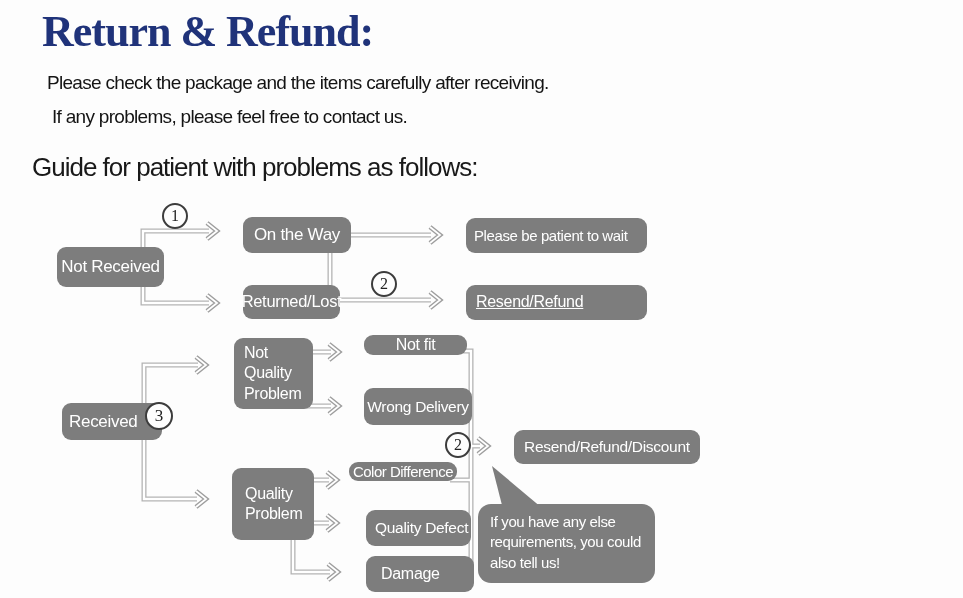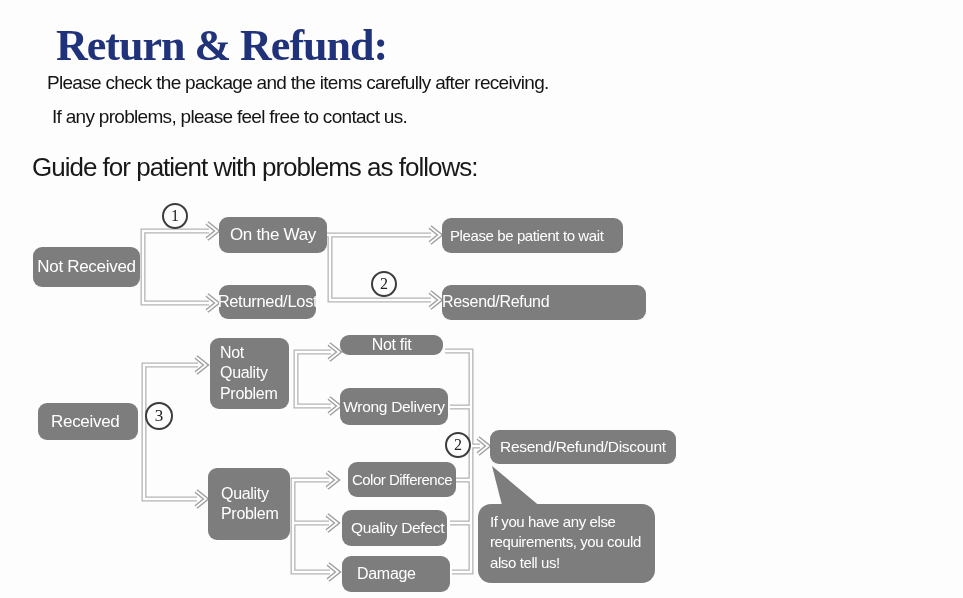--- a/index.html
+++ b/index.html
@@ -12,54 +12,55 @@
     font-family:"Liberation Sans", sans-serif;
     color:#161616;
   }
   .title{
     position:absolute;left:38px;top:6px;
     font-family:"Liberation Serif", serif;
     font-weight:700;
     font-size:44px;line-height:1;
     letter-spacing:-1px;
     color:#20337a;
-    margin:18px;
+    margin:4px;
   }
   .intro1{position:absolute;left:47px;top:72px;font-size:19px;line-height:1.2;letter-spacing:-0.7px;margin:0;color:#141414;}
   .intro2{position:absolute;left:52px;top:106px;font-size:19px;line-height:1.2;letter-spacing:-0.7px;margin:0;color:#141414;}
   .guide{
     position:absolute;left:32px;top:153px;
     font-size:26px;font-weight:400;line-height:1.15;
     letter-spacing:-1px;color:#191919;margin:0;
   }
   svg.connectors{position:absolute;left:0;top:0;pointer-events:none;}
   .node{
     position:absolute;
     background:#7d7d7d;
     color:#ffffff;
     border-radius:9px;
     display:flex;align-items:center;
     font-size:16px;letter-spacing:-0.3px;
     white-space:nowrap;
     box-sizing:border-box;
     line-height:1.28;
+    margin-left:24px;
   }
   .node.center{justify-content:center;}
   .node.multi{white-space:pre-line;}
   .n-not-received{left:33px;top:247px;width:107px;height:40px;font-size:17px;text-align:center;}
   .n-on-the-way{left:219px;top:217px;width:108px;height:36px;font-size:17px;}
   .n-returned-lost{left:219px;top:285px;width:97px;height:34px;font-size:16.5px;}
   .n-please-wait{left:442px;top:218px;width:181px;height:35px;padding-left:8px;font-size:15px;letter-spacing:-0.4px;}
-  .n-resend-refund{left:442px;top:285px;width:204px;height:35px;}
-  .n-received{left:38px;top:403px;width:100px;height:37px;padding-left:13px;font-size:17px;}
+  .n-resend-refund{left:442px;top:285px;width:181px;height:35px;padding-left:10px;text-decoration:underline;}
+  .n-received{left:38px;top:403px;width:100px;height:37px;padding-left:7px;font-size:17px;}
   .n-not-quality-problem{left:210px;top:338px;width:79px;height:71px;padding-left:10px;}
   .n-not-fit{left:340px;top:335px;width:103px;height:20px;}
   .n-wrong-delivery{left:340px;top:388px;width:108px;height:37px;font-size:15.5px;}
   .n-quality-problem{left:208px;top:468px;width:82px;height:72px;padding-left:13px;}
-  .n-color-difference{left:348px;top:462px;width:108px;height:35px;font-size:15px;letter-spacing:-0.5px;}
+  .n-color-difference{left:325px;top:462px;width:108px;height:19px;font-size:15px;letter-spacing:-0.5px;}
   .n-quality-defect{left:342px;top:510px;width:105px;height:36px;padding-left:9px;font-size:15.5px;}
   .n-damage{left:342px;top:556px;width:108px;height:36px;padding-left:15px;}
   .n-resend-refund-discount{left:490px;top:430px;width:186px;height:34px;padding-left:10px;font-size:15.5px;}
   .bubble{
     position:absolute;left:478px;top:504px;width:177px;height:79px;
     background:#7d7d7d;color:#fff;border-radius:13px;
     box-sizing:border-box;padding:8px 4px 0 12px;
     font-size:15px;line-height:1.35;letter-spacing:-0.4px;
     white-space:pre-line;
   }

